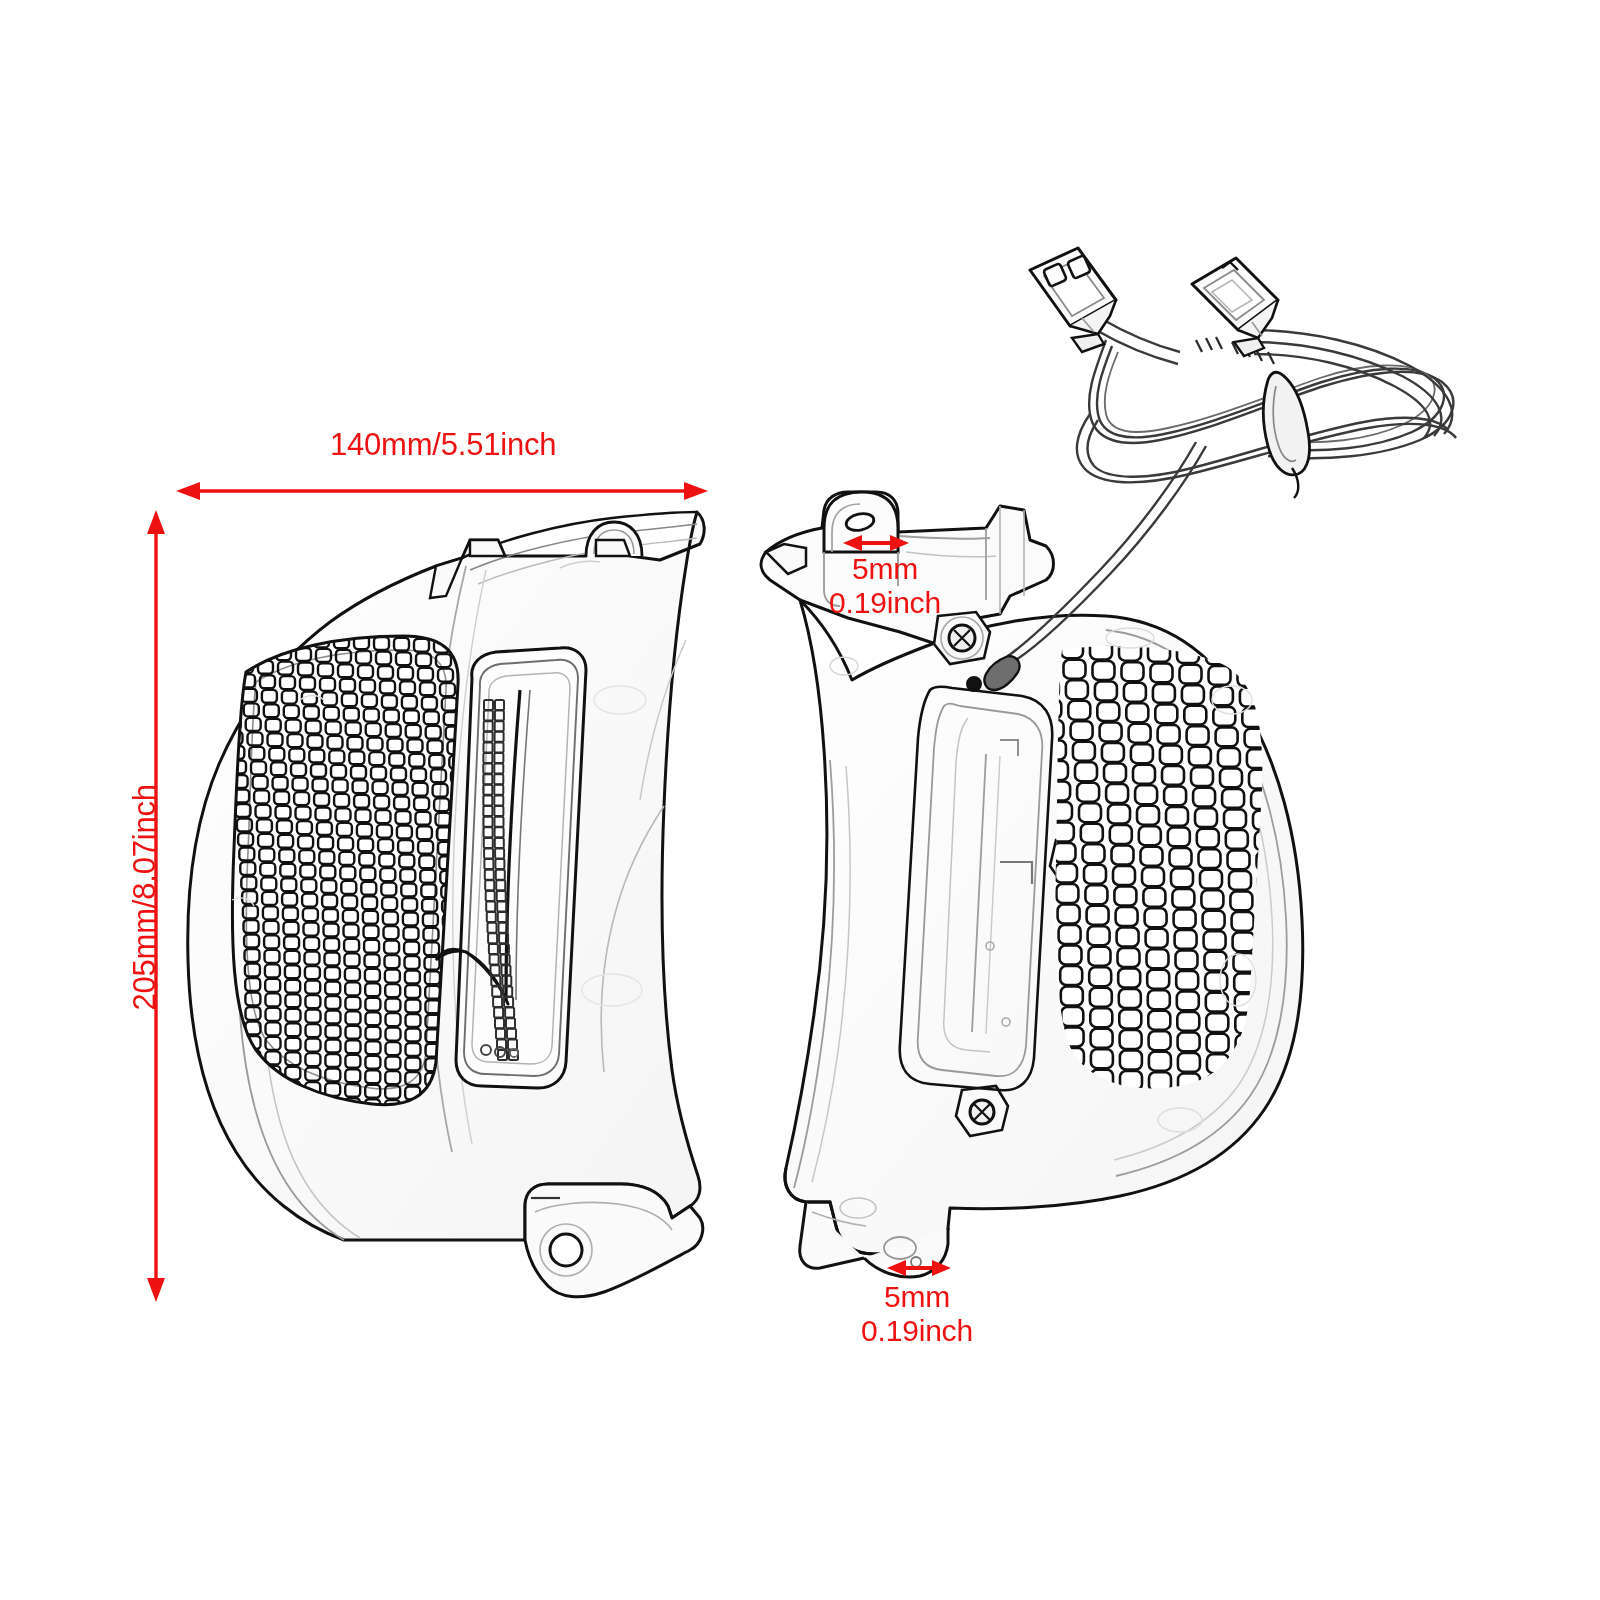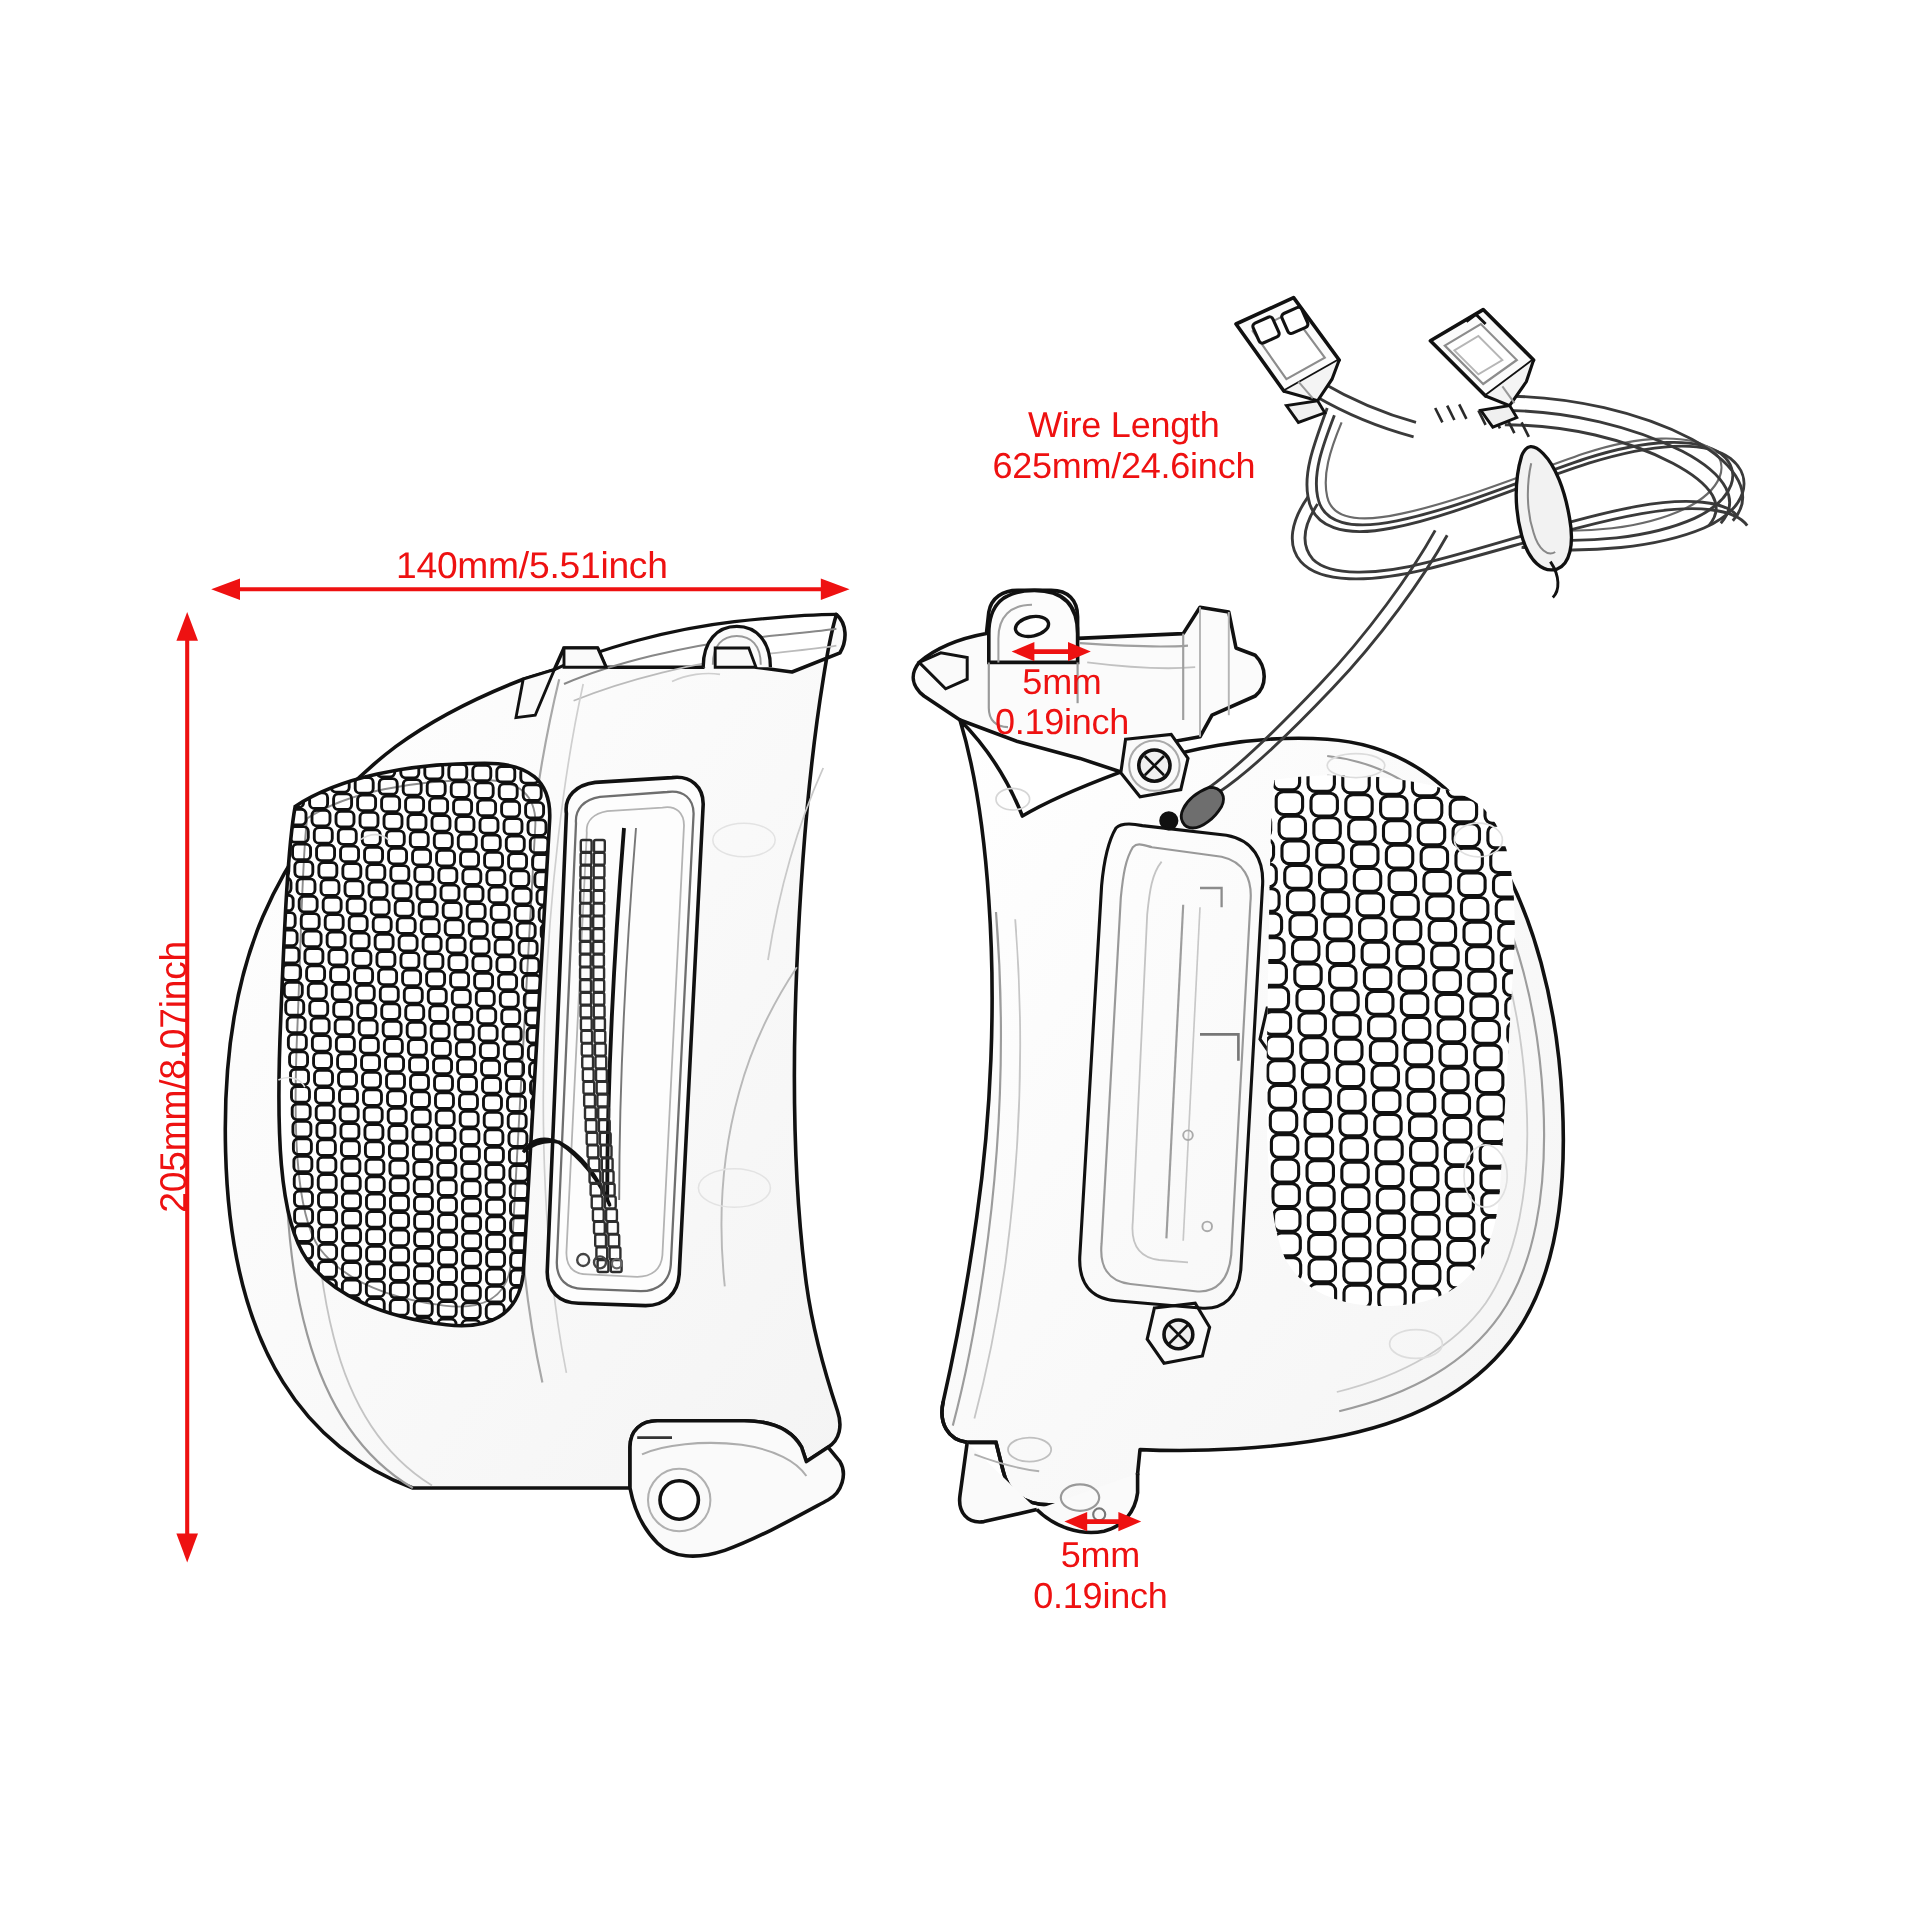--- a/index.html
+++ b/index.html
@@ -31,21 +31,21 @@
     position: absolute;
     color: #ee1111;
     font-family: "Liberation Sans", sans-serif;
     font-weight: 400;
     white-space: pre;
     line-height: 1.12;
     letter-spacing: -0.2px;
   }
   #label-width {
     left: 330px;
-    top: 455px;
+    top: 428px;
     font-size: 31px;
   }
   #label-height {
     left: -5px;
     top: 880px;
     font-size: 31px;
     transform: rotate(-90deg);
     transform-origin: 50% 50%;
     width: 300px;
     text-align: center;
@@ -1562,22 +1562,20 @@
         <polygon points="887,1268 906,1260 906,1276" stroke="none"></polygon>
         <polygon points="951,1268 932,1260 932,1276" stroke="none"></polygon>
       </g>
     </g>
   </svg>
 
   <div class="dim-text" id="label-width">140mm/5.51inch</div>
 
   <div class="dim-text" id="label-height">205mm/8.07inch</div>
 
-  <div class="dim-text" id="label-wire"><span>Wire Length</span>
-<span>625mm/24.6inch</span></div>
 
   <div class="dim-text" id="label-mm-top"><span>5mm</span>
 <span>0.19inch</span></div>
 
   <div class="dim-text" id="label-mm-bottom"><span>5mm</span>
 <span>0.19inch</span></div>
 
 </div>
 
 </body></html>

